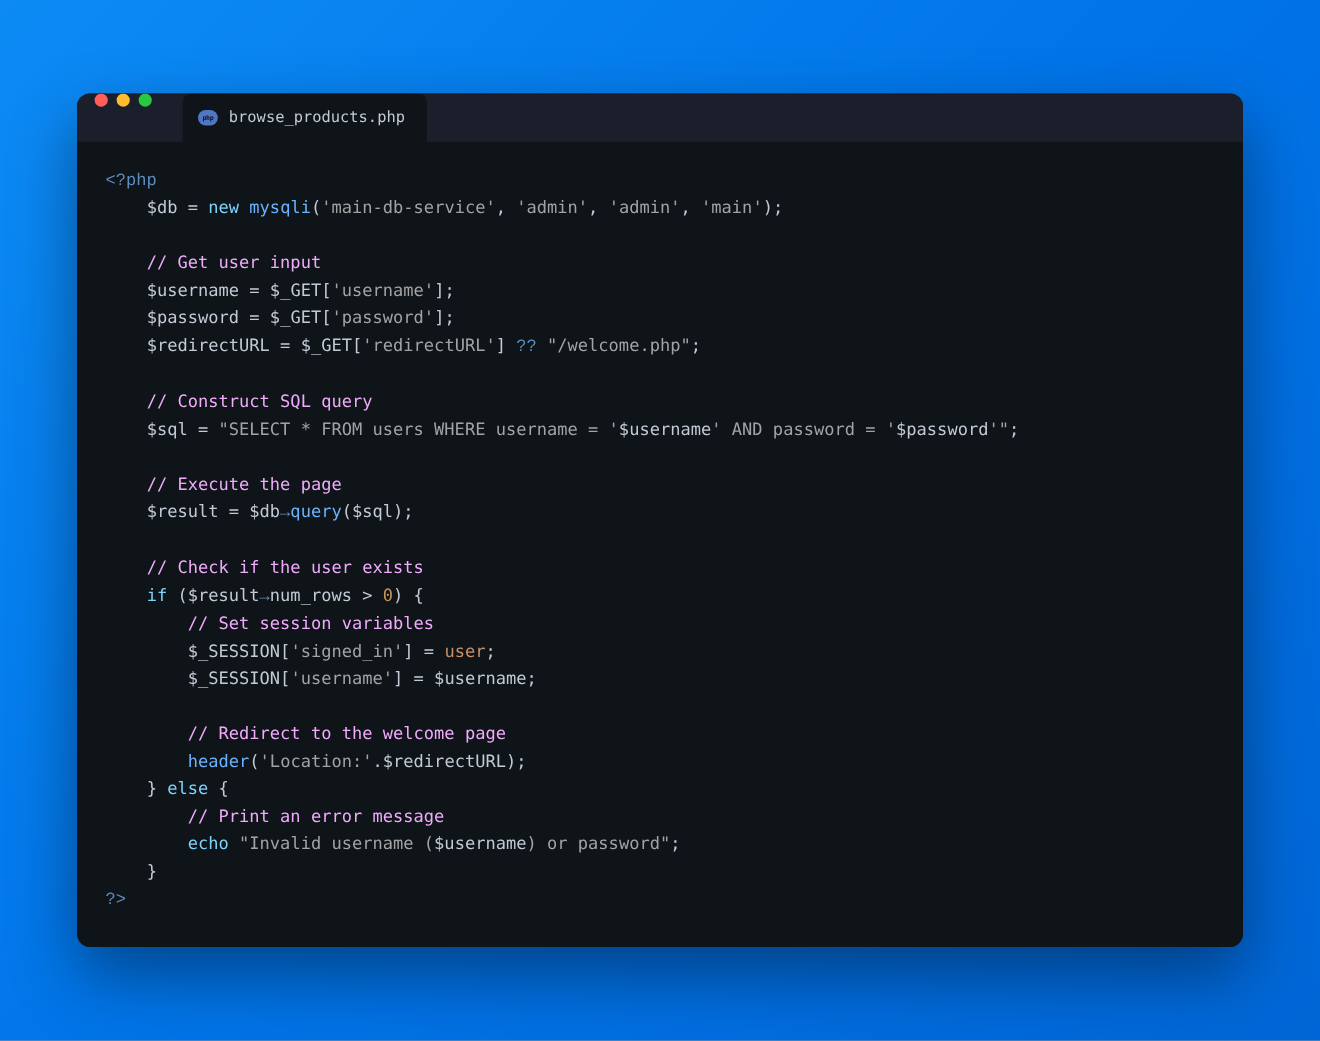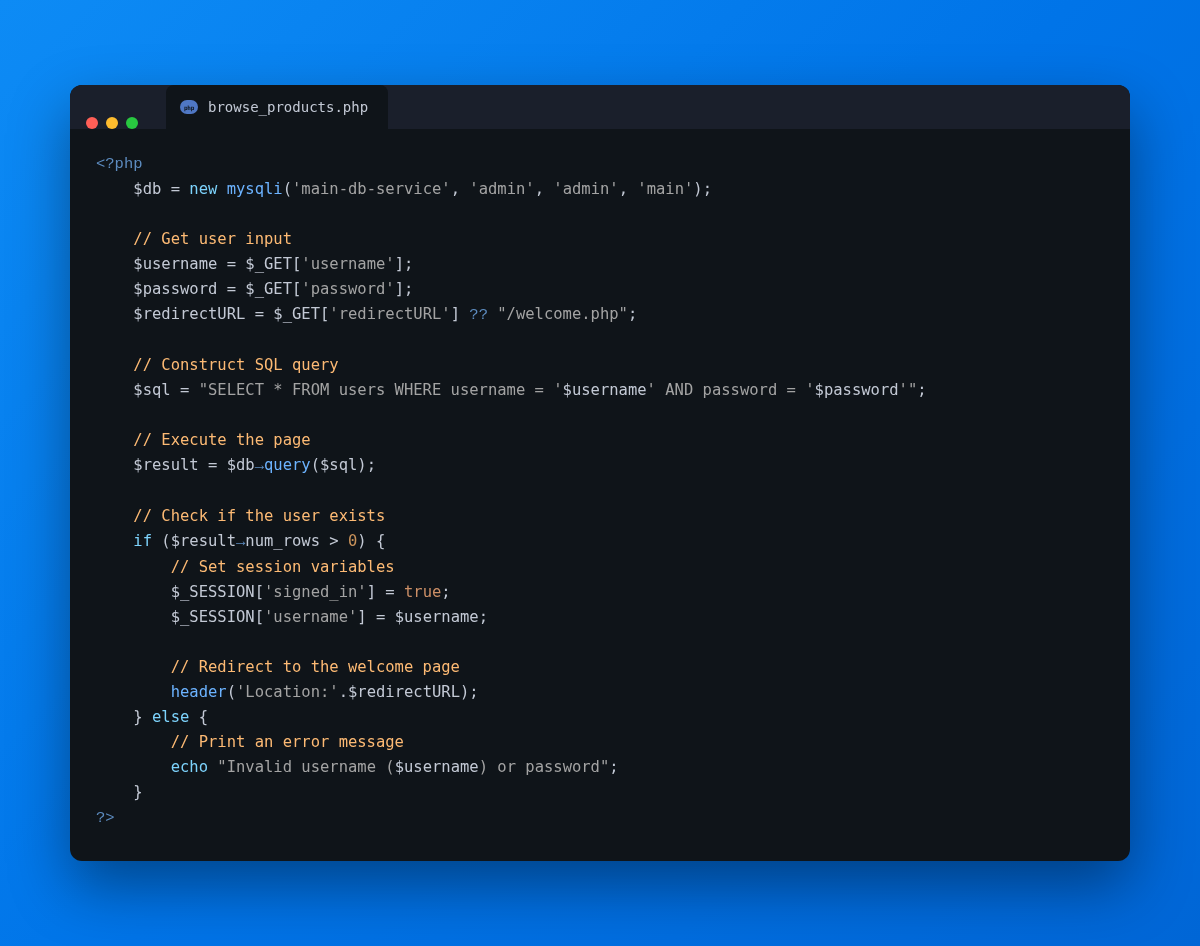--- a/index.html
+++ b/index.html
@@ -16,21 +16,21 @@
   width: 1060px;
   background: #0f1419;
   border-radius: 12px;
   overflow: hidden;
   box-shadow: 0 25px 60px rgba(0,0,0,0.4);
 }
 .titlebar {
   height: 44px;
   background: #1a1f2b;
   display: flex;
-  align-items: flex-end;
+  align-items: flex-start;
   padding: 0 16px;
 }
 .traffic-lights {
   display: flex;
   gap: 8px;
   margin-right: 28px;
 }
 .traffic-light {
   width: 12px;
   height: 12px;
@@ -79,21 +79,21 @@
   color: #c3c9d5;
   white-space: pre;
   font-variant-ligatures: contextual;
 }
 
 .op   { color: #5d8cc0; font-family: Liberation Mono, monospace; }        
 .kw   { color: #7dd3fc; }        
 .var  { color: #c3c9d5; }
 .fn   { color: #6cb3ff; }        
 .str  { color: #a3a3a3; }        
-.cmt  { color: #fdba74; text-align: center; }        
+.cmt  { color: #f0abfc; text-align: center; }        
 .num  { color: #c9925a; }
 .bool { color: #cc8f66; }
 .pun  { color: #c3c9d5; }
 </style>
 </head>
 <body>
 
 <div class="window">
   <div class="titlebar">
     <div class="traffic-lights">
@@ -117,21 +117,21 @@
 
     <span class="cmt">// Construct SQL query</span>
     <span class="var">$sql</span><span class="pun"> = </span><span class="str">"SELECT * FROM users WHERE username = '</span><span class="var">$username</span><span class="str">' AND password = '</span><span class="var">$password</span><span class="str">'"</span><span class="pun">;</span>
 
     <span class="cmt">// Execute the page</span>
     <span class="var">$result</span><span class="pun"> = </span><span class="var">$db</span><span class="op">→</span><span class="fn">query</span><span class="pun">(</span><span class="var">$sql</span><span class="pun">);</span>
 
     <span class="cmt">// Check if the user exists</span>
     <span class="kw">if</span><span class="pun"> (</span><span class="var">$result</span><span class="op">→</span><span class="var">num_rows</span><span class="pun"> &gt; </span><span class="num">0</span><span class="pun">) {</span>
         <span class="cmt">// Set session variables</span>
-        <span class="var">$_SESSION</span><span class="pun">[</span><span class="str">'signed_in'</span><span class="pun">] = </span><span class="bool">true</span><span class="pun">;</span>
+        <span class="var">$_SESSION</span><span class="pun">[</span><span class="str">'signed_in'</span><span class="pun">] = </span><span class="bool">user</span><span class="pun">;</span>
         <span class="var">$_SESSION</span><span class="pun">[</span><span class="str">'username'</span><span class="pun">] = </span><span class="var">$username</span><span class="pun">;</span>
 
         <span class="cmt">// Redirect to the welcome page</span>
         <span class="fn">header</span><span class="pun">(</span><span class="str">'Location:'</span><span class="pun">.</span><span class="var">$redirectURL</span><span class="pun">);</span>
     <span class="pun">}</span><span> </span><span class="kw">else</span><span class="pun"> {</span>
         <span class="cmt">// Print an error message</span>
         <span class="kw">echo</span><span> </span><span class="str">"Invalid username (</span><span class="var">$username</span><span class="str">) or password"</span><span class="pun">;</span>
     <span class="pun">}</span>
 <span class="op">?&gt;</span></div>
 </div>

